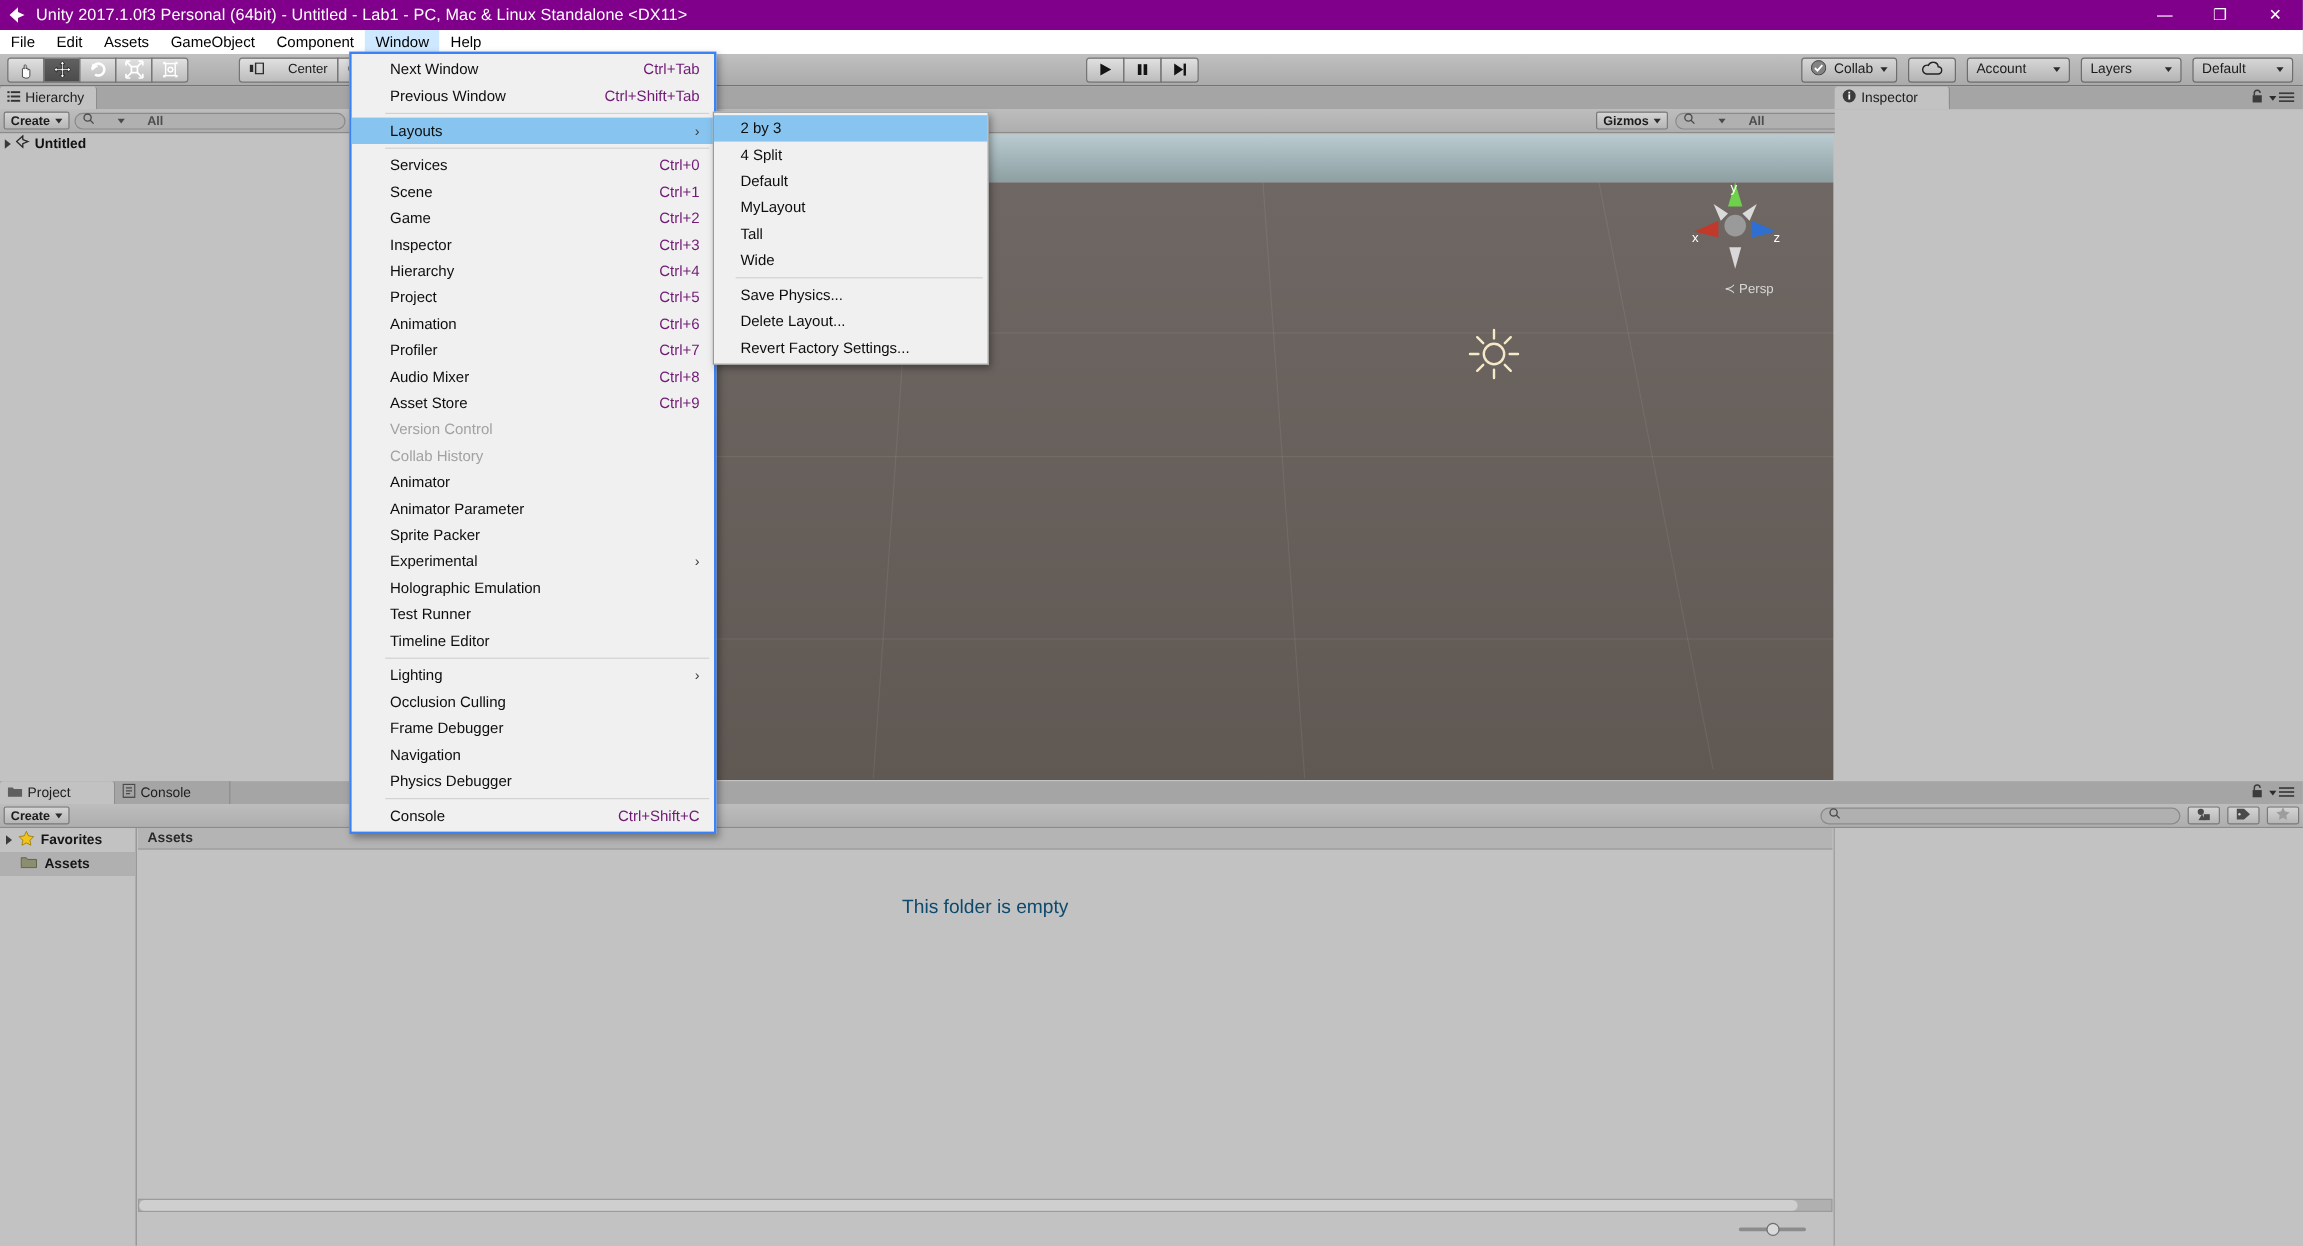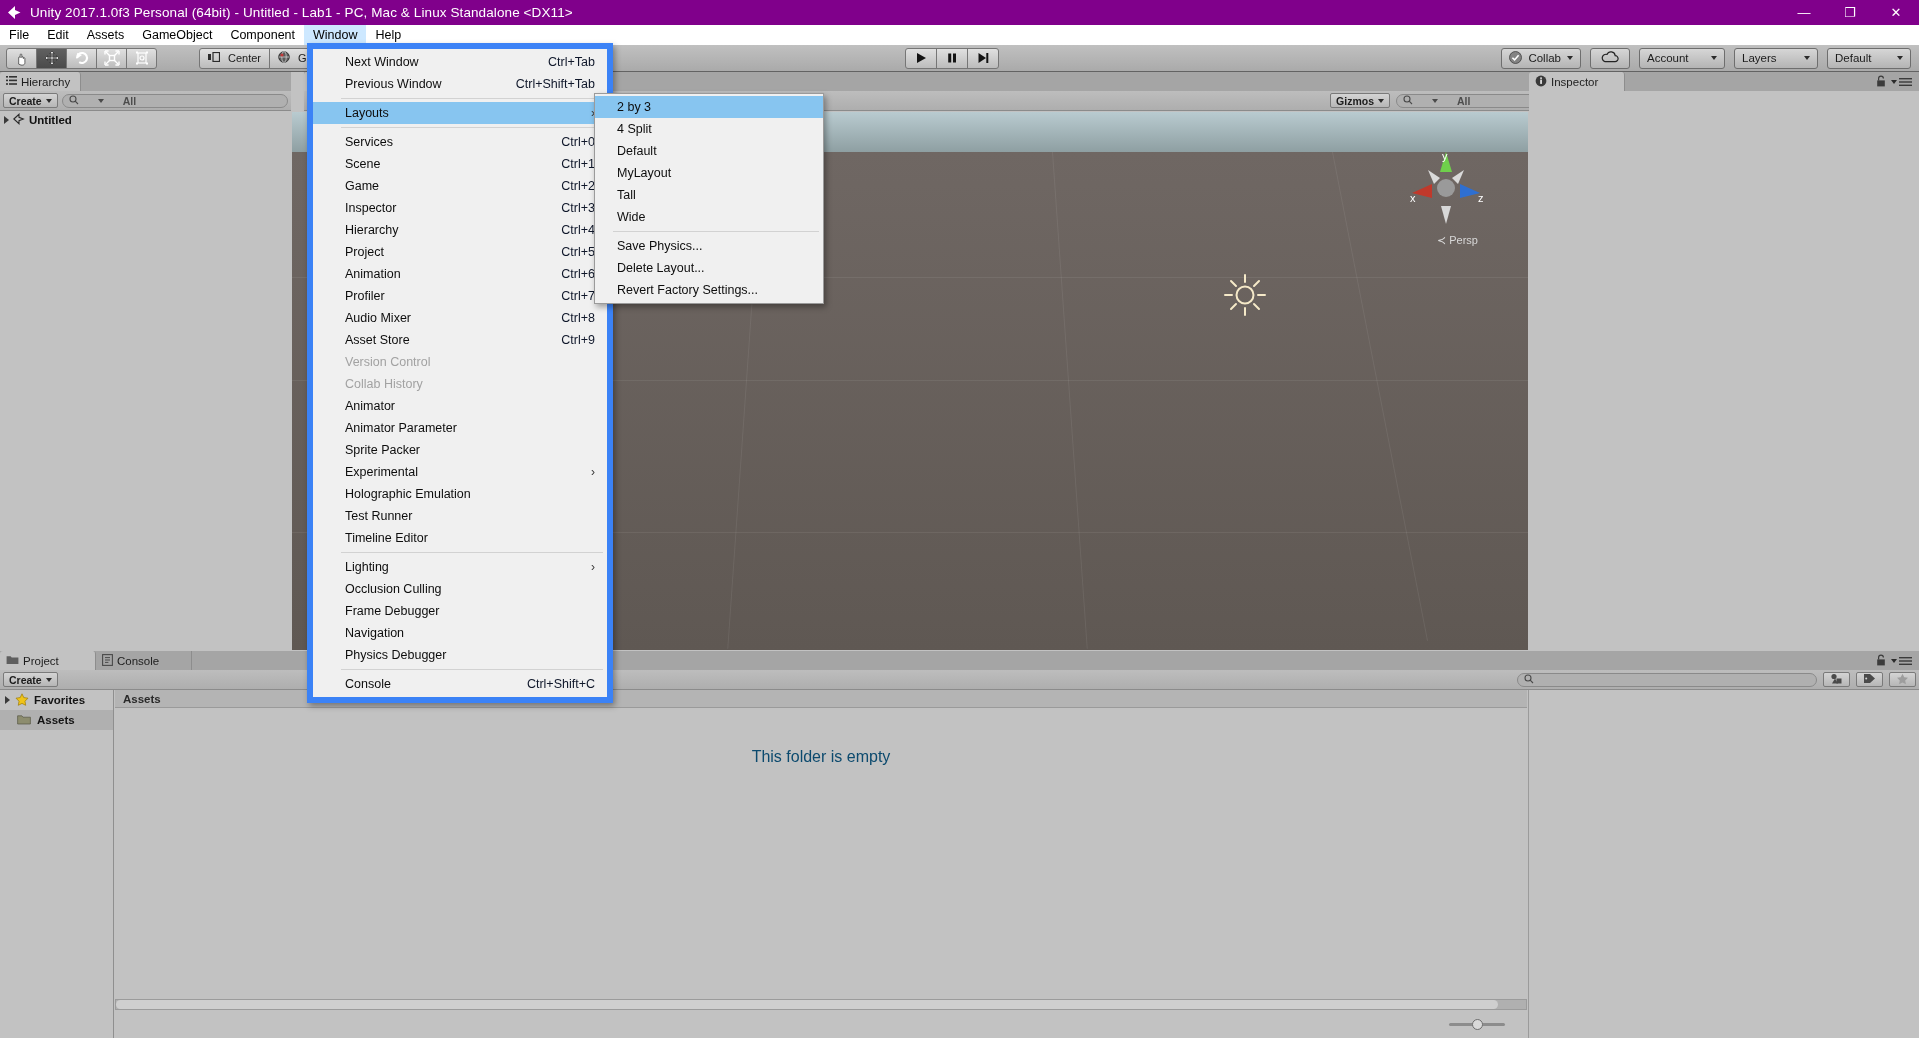--- a/index.html
+++ b/index.html
@@ -43,21 +43,21 @@
     height:21px; background:linear-gradient(#e0e0e0,#bcbcbc);
     border:1px solid #767676; display:flex; align-items:center; justify-content:center;
     font-size:11px; color:#1b1b1b;
   }
   .tgroup { display:flex; margin-left:6px; }
   .tgroup .tbtn { border-radius:0; margin-left:-1px; width:31px; }
   .tgroup .tbtn:first-child { margin-left:0; border-radius:3px 0 0 3px; }
   .tgroup .tbtn:last-child { border-radius:0 3px 3px 0; }
   .tbtn.sel { background:linear-gradient(#606060,#4b4b4b); }
   .pivot-group { display:flex; margin-left:42px; }
-  .pivot-group .tbtn { padding:0 8px; margin-left:-1px; gap:8px; }
+  .pivot-group .tbtn { padding:0 8px; margin-left:-1px; gap:20px; }
   .pivot-group .tbtn:first-child { border-radius:3px 0 0 3px; margin-left:0; }
   .pivot-group .tbtn:last-child { border-radius:0 3px 3px 0; }
   .play-group { position:absolute; left:905px; display:flex; }
   .play-group .tbtn { width:32px; margin-left:-1px; }
   .play-group .tbtn:first-child { border-radius:3px 0 0 3px; margin-left:0;}
   .play-group .tbtn:last-child { border-radius:0 3px 3px 0; }
   .right-group { position:absolute; right:8px; display:flex; align-items:center; gap:9px; }
   .rbtn {
     height:21px; background:linear-gradient(#d6d6d6,#b4b4b4);
     border:1px solid #6e6e6e; border-radius:3px;
@@ -100,38 +100,38 @@
   #gizmo { position:absolute; right:42px; top:36px; width:80px; height:80px; }
   #persp { position:absolute; right:50px; top:122px; font-size:11px; color:#d8d8d8; }
   
   .proj-left { position:absolute; background:#c2c2c2; border-right:1px solid #8f8f8f; }
   .fav-row { display:flex; align-items:center; gap:5px; height:20px; padding-left:5px; font-size:11.5px; font-weight:bold; color:#151515; }
   .assets-row { display:flex; align-items:center; gap:6px; height:20px; padding-left:17px; font-size:11.5px; font-weight:bold; color:#151515; background:#b0b0b0; }
   .empty-msg { font-size:16px; color:#0c4a6e; }
   .colhead { height:18px; background:#b4b4b4; display:flex; align-items:center; padding-left:8px; font-size:11.5px; font-weight:bold; color:#2a2a2a; border-bottom:1px solid #9a9a9a;}
   
   #windowmenu {
-    position:absolute; left:307px; top:43px; width:306px;
-    background:#f0f0f0; border:6px solid #3b82f6;
+    position:absolute; left:291px; top:43px; width:306px;
+    background:#f0f0f0; border:2px solid #3b82f6;
     box-shadow:2px 3px 6px rgba(0,0,0,.35);
     padding:2px 0 2px 0; z-index:50;
   }
   #layoutsmenu {
     position:absolute; left:594px; top:93px; width:230px;
     background:#f0f0f0; border:1px solid #9a9a9a;
     box-shadow:2px 3px 6px rgba(0,0,0,.35);
     padding:2px 0; z-index:60;
   }
   .mi {
     display:flex; align-items:center; height:22px; padding-left:32px; padding-right:12px;
     font-size:12.5px; color:#0d0d0d; position:relative;
   }
   .mi.hl { background:#87c5f0; }
   .mi.disabled { color:#a2a2a2; }
-  .mi .sc { margin-left:auto; font-size:12.5px; color:#0f172a; }
+  .mi .sc { margin-left:auto; font-size:12.5px; color:#701a75; }
   .mi .arrow { margin-left:auto; font-size:12px; color:#3a3a3a; }
   .sep { height:1px; background:#d2d2d2; margin:3px 4px 3px 28px; }
   #layoutsmenu .mi { padding-left:22px; }
   .sliderbar { position:absolute; height:16px; display:flex; align-items:center; }
   .sl-track { width:56px; height:3px; background:#8c8c8c; border-radius:2px; }
   .sl-knob { width:11px; height:11px; border-radius:50%; background:#d9d9d9; border:1px solid #6e6e6e; position:absolute; left:23px;}
   .scrollbar-h { position:absolute; height:11px; background:#b0b0b0; border:1px solid #9b9b9b; }
 </style>
 </head>
 <body>

